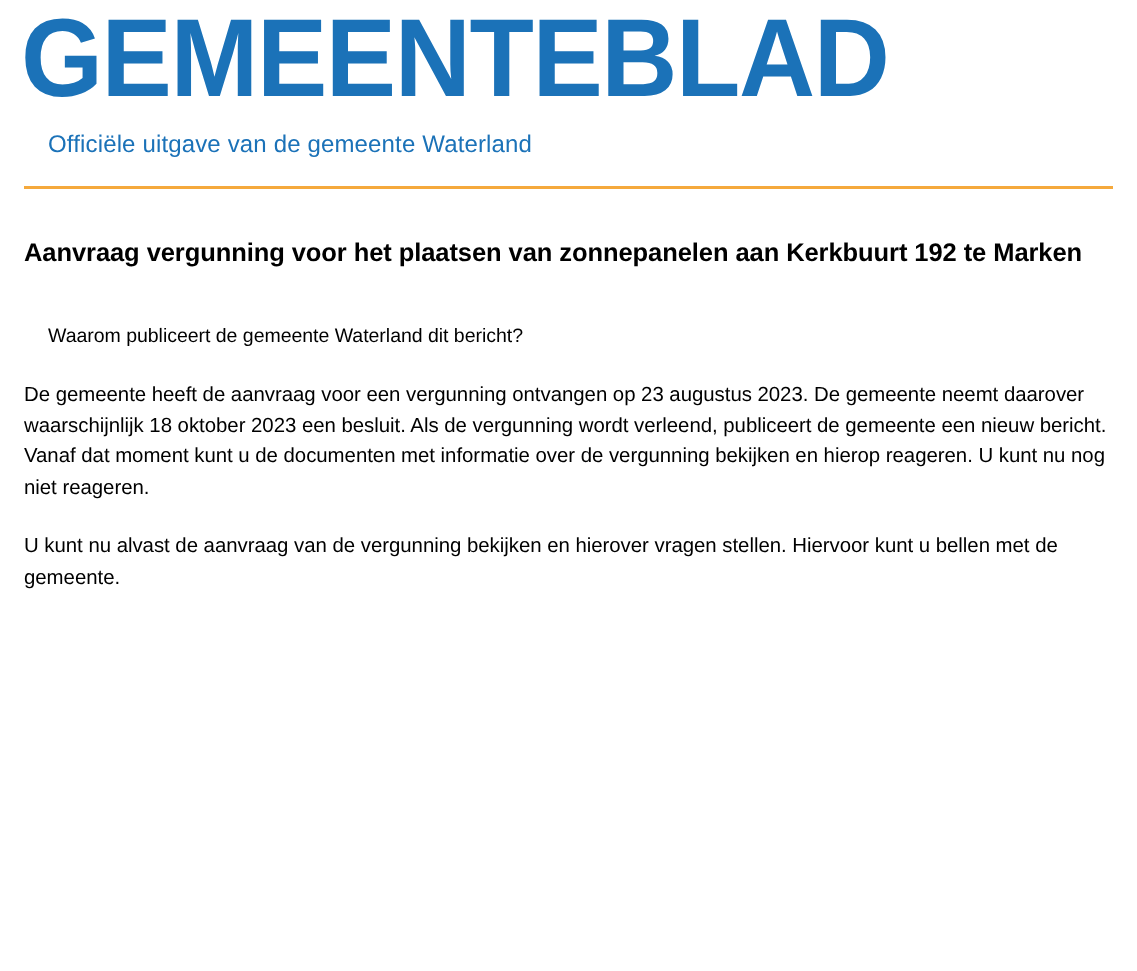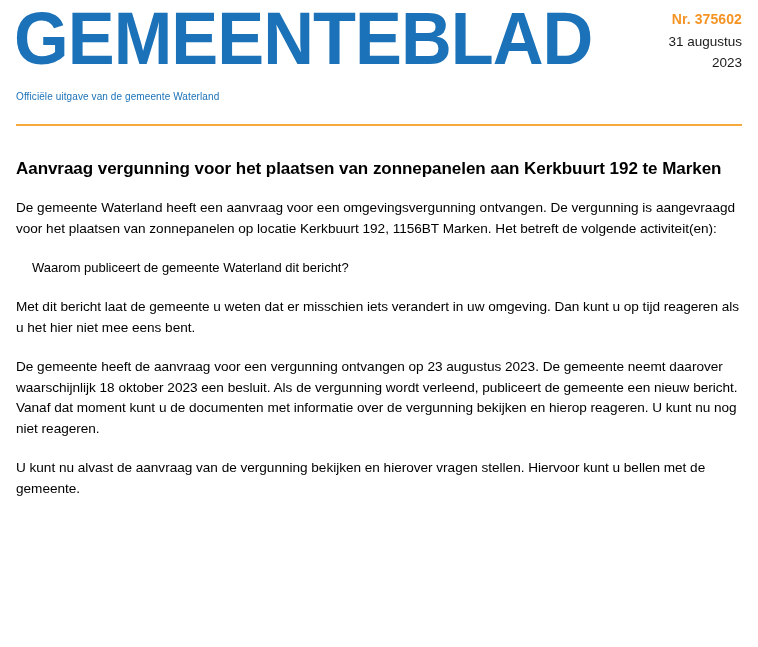--- a/index.html
+++ b/index.html
@@ -36,23 +36,23 @@
     font-size: 74px;
     line-height: 74px;
     letter-spacing: -1px;
     color: #1B72B8;
     transform: scaleX(0.95);
     transform-origin: left top;
     white-space: nowrap;
   }
   .masthead-sub {
     position: absolute;
-    left: 0;
+    left: 16px;
     top: 90px;
-    font-size: 10px;
+    font-size: 16px;
     line-height: 14px;
     color: #1B72B8;
     font-weight: normal;
     letter-spacing: 0.1px;
     white-space: nowrap;
   }
   .meta {
     position: absolute;
     right: 0;
     top: 10px;
@@ -89,21 +89,21 @@
   
   .article {
     position: relative;
     margin-top: 38px;
   }
   .doc-title {
     font-size: 17px;
     line-height: 26px;
     font-weight: bold;
     color: #000000;
-    margin: 0 0 16px 0;
+    margin: 0 0 32px 0;
     letter-spacing: -0.05px;
   }
   p.body-text {
     font-size: 13.6px;
     line-height: 20.5px;
     margin: 0 0 19px 0;
     color: #000000;
     letter-spacing: -0.02px;
   }
   h3.section-heading {
@@ -136,38 +136,31 @@
 </style>
 </head>
 <body>
 
 <div class="page">
 
   <div class="masthead">
     <div class="masthead-title">GEMEENTEBLAD</div>
     <div class="masthead-sub">Officiële uitgave van de gemeente Waterland</div>
 
-    <div class="meta">
-      <div class="meta-nr">Nr. 375602</div>
-      <div class="meta-date">31 augustus</div>
-      <div class="meta-year">2023</div>
-    </div>
   </div>
 
   <div class="rule"></div>
 
   <div class="article">
 
     <h1 class="doc-title">Aanvraag vergunning voor het plaatsen van zonnepanelen aan Kerkbuurt 192 te Marken</h1>
 
-    <p class="body-text">De gemeente Waterland heeft een aanvraag voor een omgevingsvergunning ontvangen. De vergunning is aangevraagd voor het plaatsen van zonnepanelen op locatie Kerkbuurt 192, 1156BT Marken. Het betreft de volgende activiteit(en):</p>
 
 
 
     <h3 class="section-heading">Waarom publiceert de gemeente Waterland dit bericht?</h3>
-    <p class="body-text">Met dit bericht laat de gemeente u weten dat er misschien iets verandert in uw omgeving. Dan kunt u op tijd reageren als u het hier niet mee eens bent.</p>
 
     <p class="body-text">De gemeente heeft de aanvraag voor een vergunning ontvangen op 23 augustus 2023. De gemeente neemt daarover waarschijnlijk 18 oktober 2023 een besluit. Als de vergunning wordt verleend, publiceert de gemeente een nieuw bericht. Vanaf dat moment kunt u de documenten met informatie over de vergunning bekijken en hierop reageren. U kunt nu nog niet reageren.</p>
 
     <p class="body-text">U kunt nu alvast de aanvraag van de vergunning bekijken en hierover vragen stellen. Hiervoor kunt u bellen met de gemeente.</p>
 
   </div>
 </div>
 
 </body></html>

